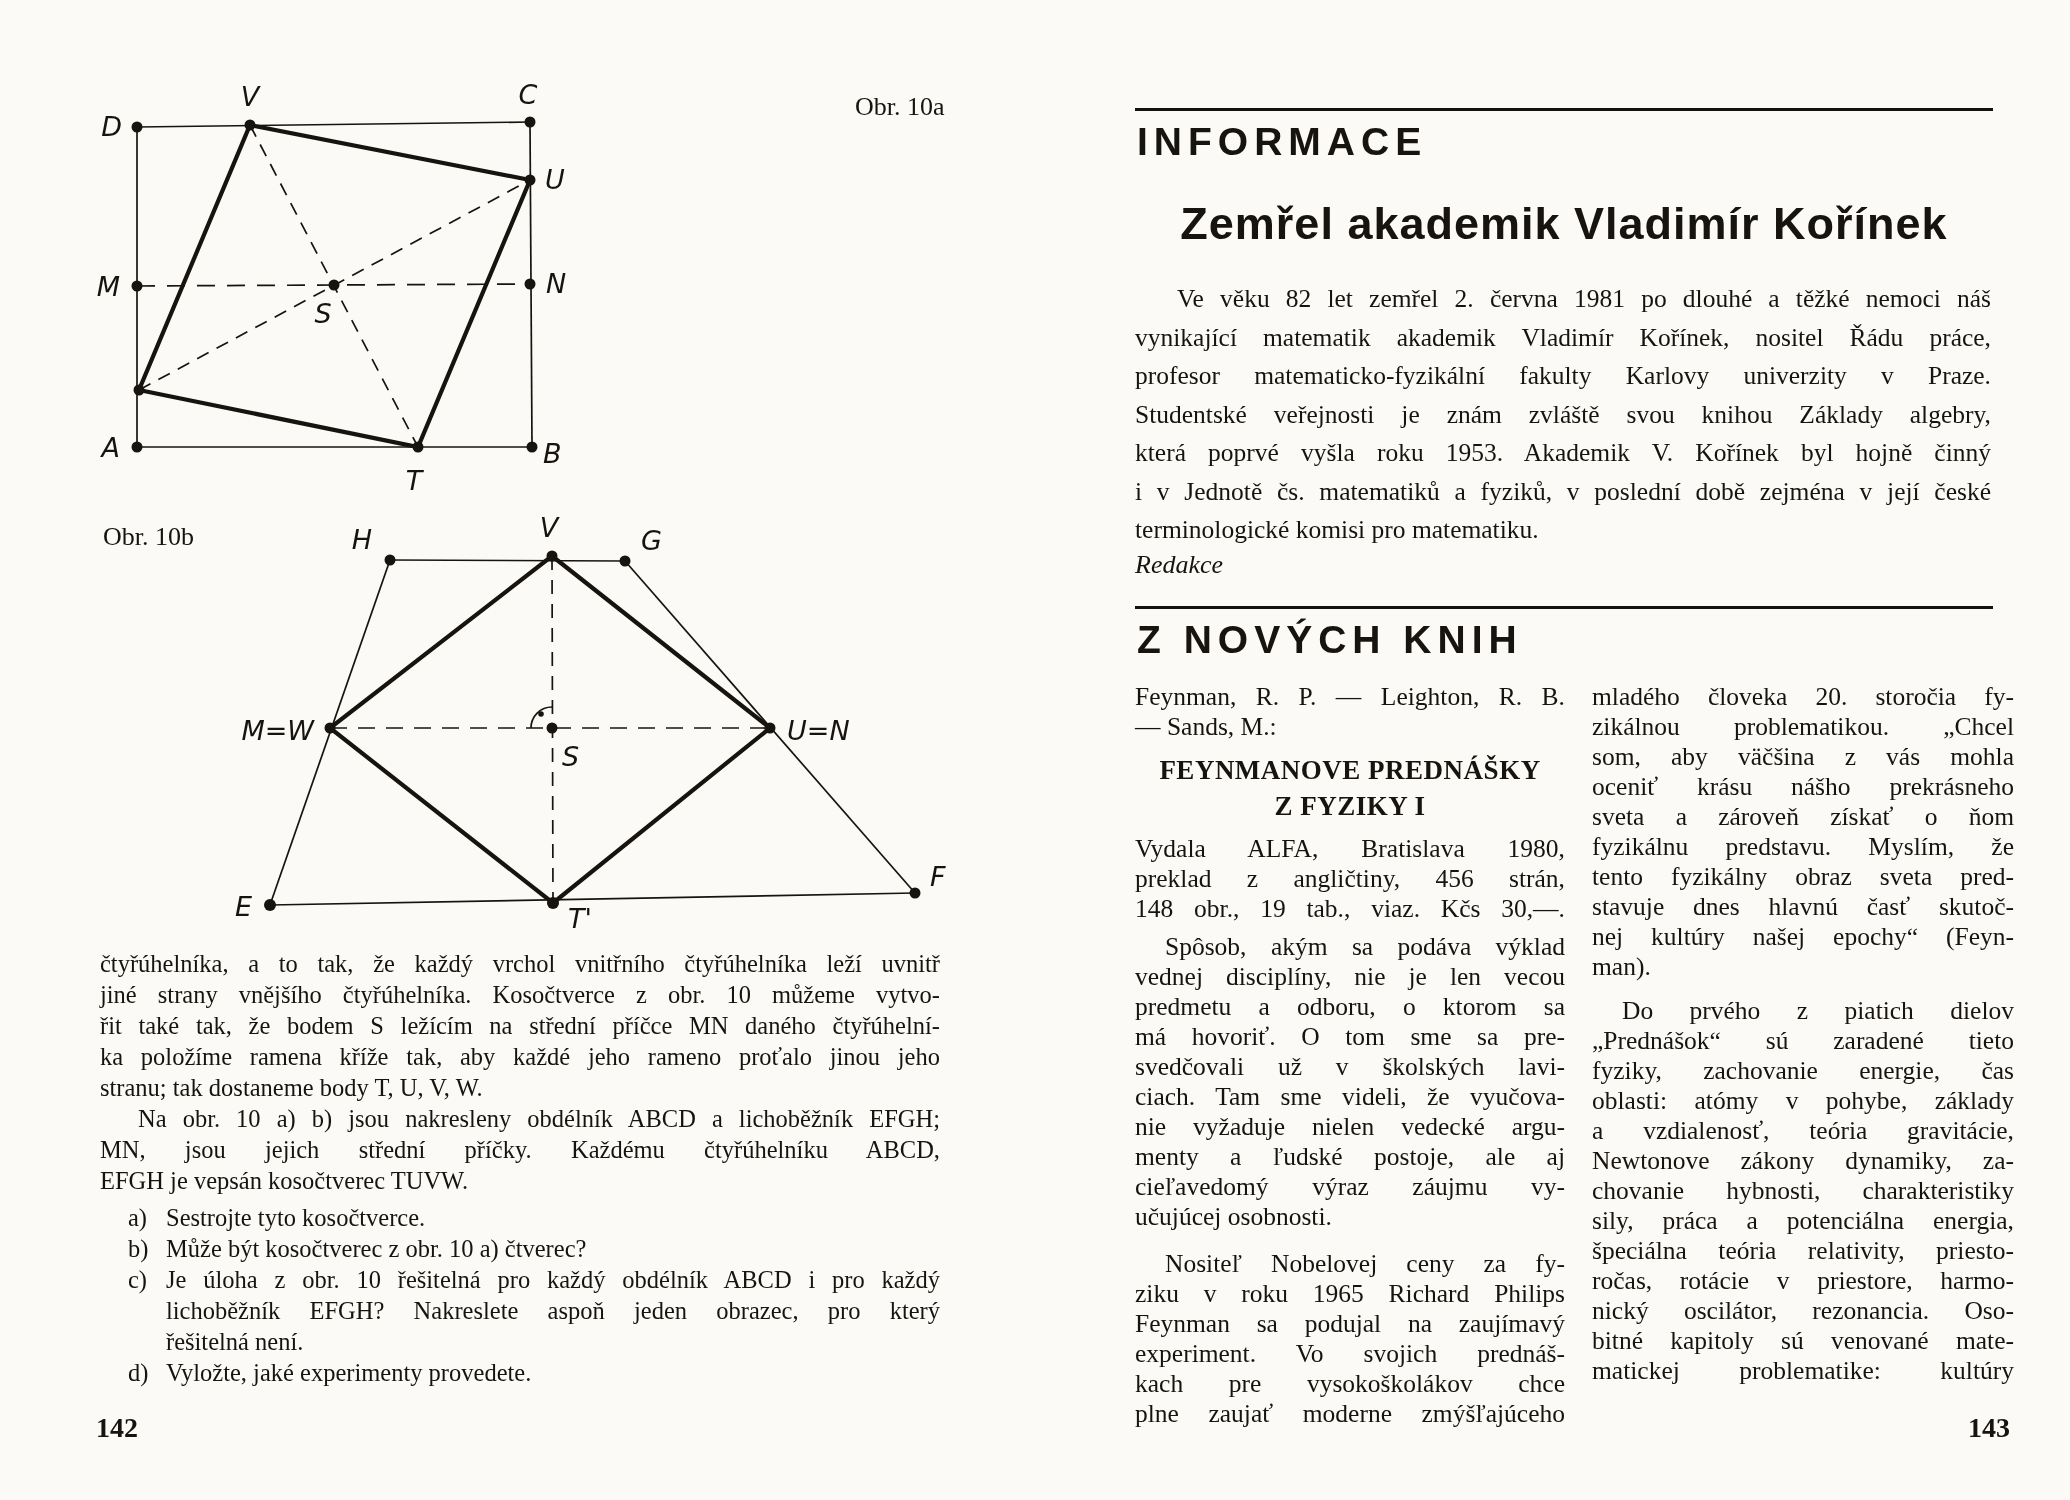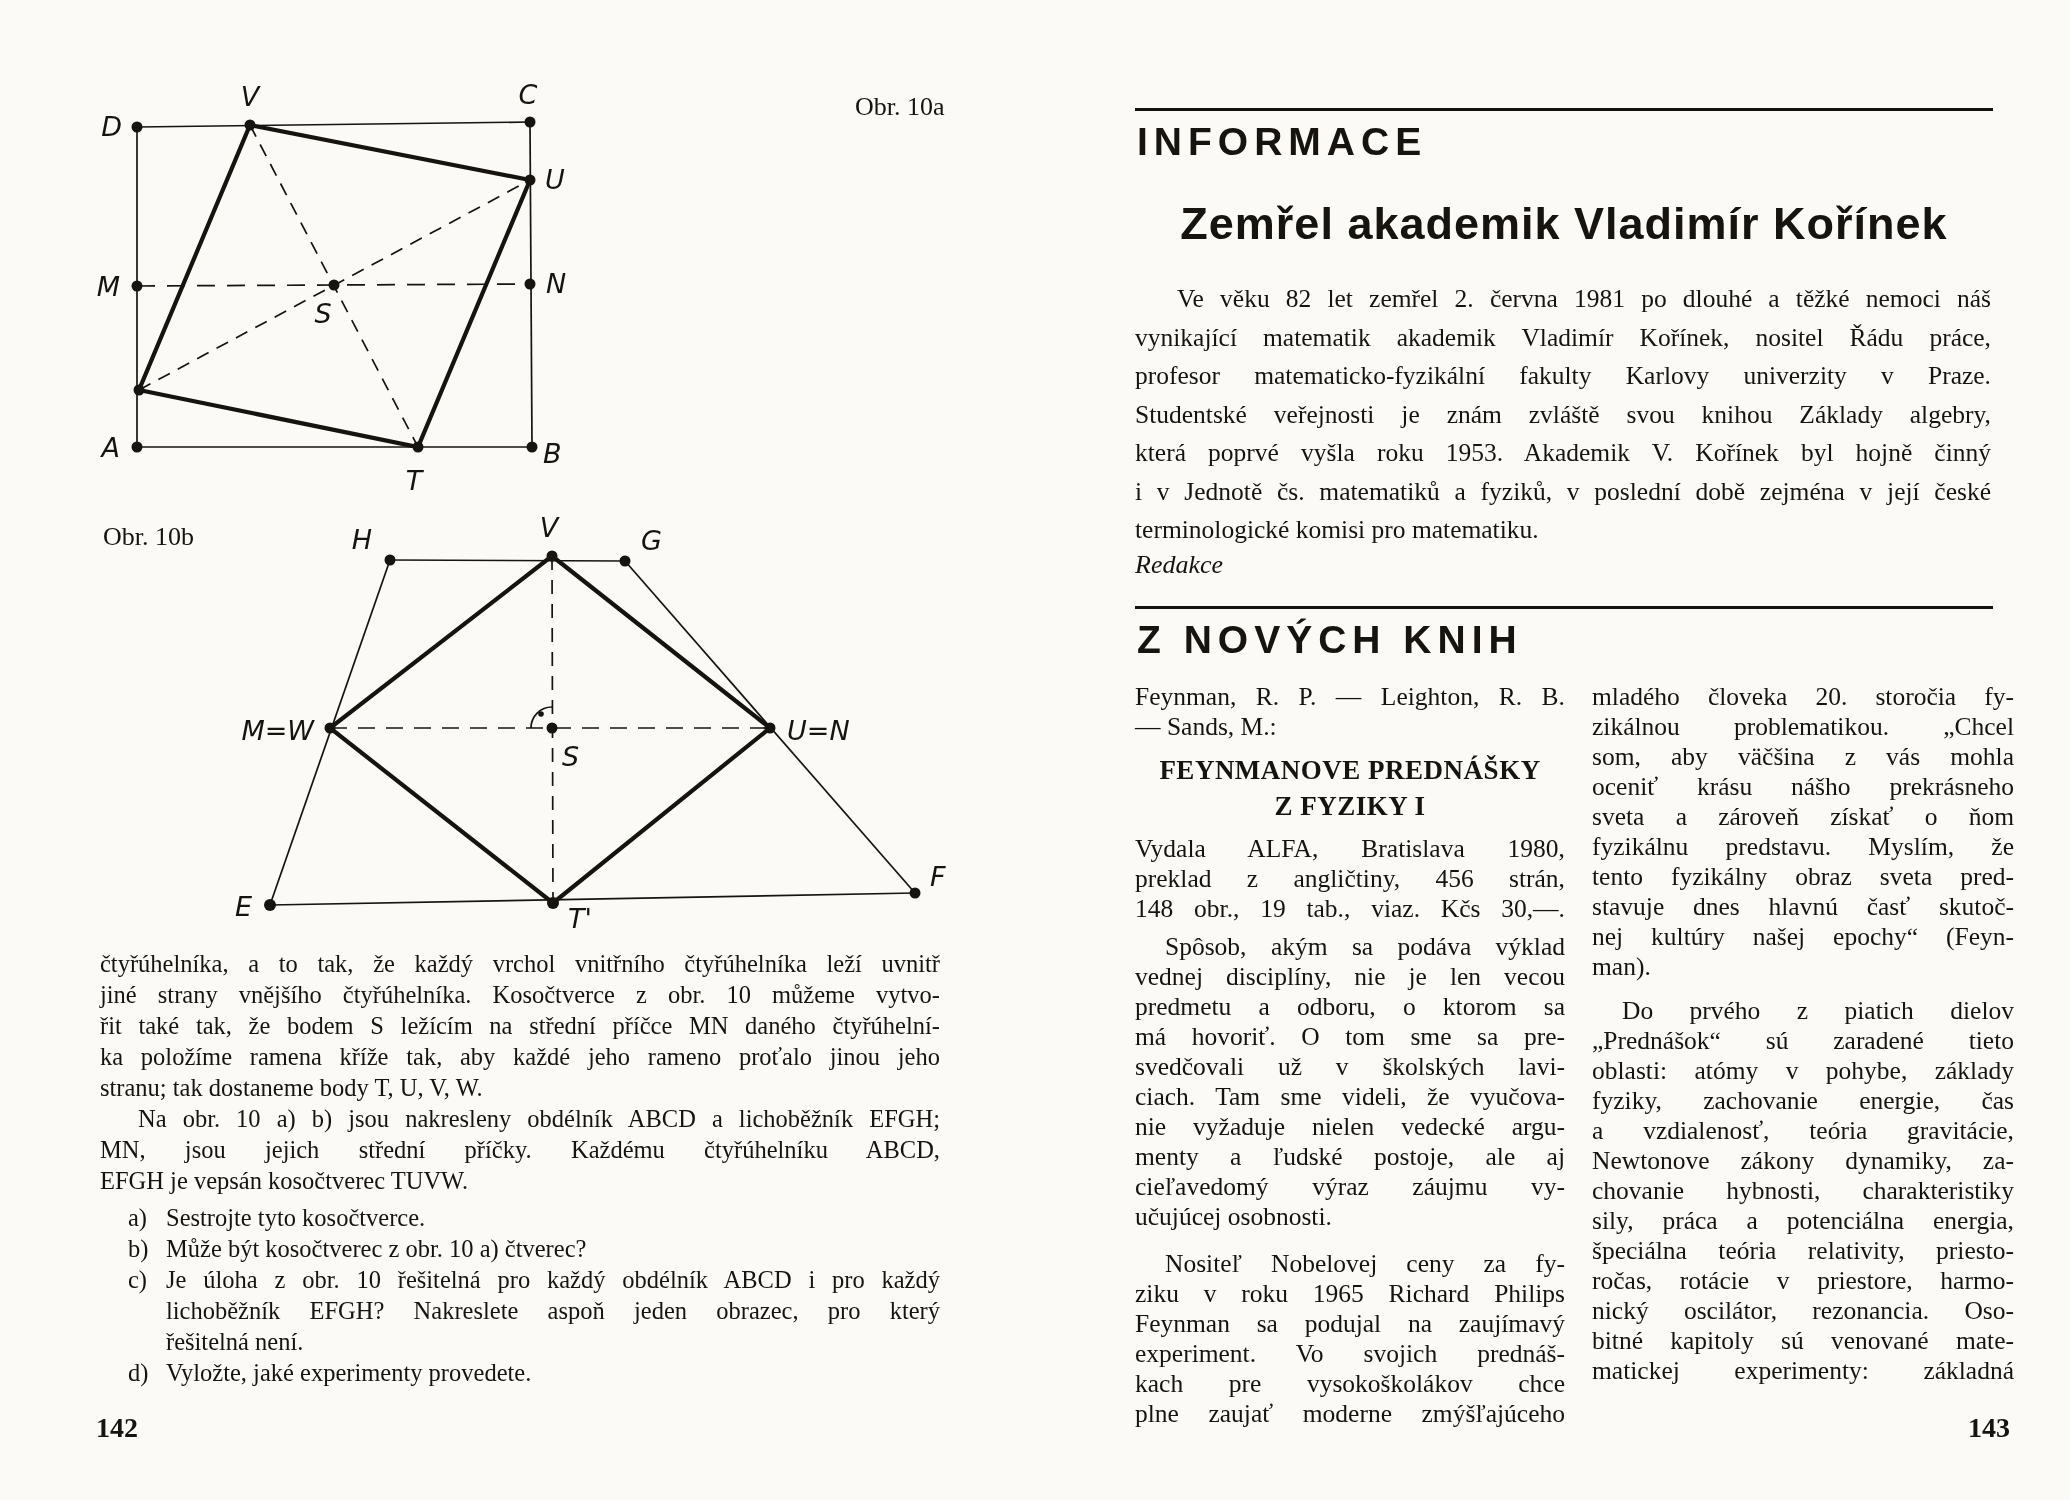--- a/index.html
+++ b/index.html
@@ -252,30 +252,30 @@
           <div class="line">sveta a zároveň získať o ňom</div>
           <div class="line">fyzikálnu predstavu. Myslím, že</div>
           <div class="line">tento fyzikálny obraz sveta pred-</div>
           <div class="line">stavuje dnes hlavnú časť skutoč-</div>
           <div class="line">nej kultúry našej epochy“ (Feyn-</div>
           <div class="line end">man).</div>
         </div>
         <div class="para">
           <div class="line indent">Do prvého z piatich dielov</div>
           <div class="line">„Prednášok“ sú zaradené tieto</div>
+          <div class="line">fyziky, zachovanie energie, čas</div>
           <div class="line">oblasti: atómy v pohybe, základy</div>
-          <div class="line">fyziky, zachovanie energie, čas</div>
           <div class="line">a vzdialenosť, teória gravitácie,</div>
           <div class="line">Newtonove zákony dynamiky, za-</div>
           <div class="line">chovanie hybnosti, charakteristiky</div>
           <div class="line">sily, práca a potenciálna energia,</div>
           <div class="line">špeciálna teória relativity, priesto-</div>
           <div class="line">ročas, rotácie v priestore, harmo-</div>
           <div class="line">nický oscilátor, rezonancia. Oso-</div>
           <div class="line">bitné kapitoly sú venované mate-</div>
-          <div class="line">matickej experimenty: základná</div>
+          <div class="line">matickej problematike: kultúry</div>
         </div>
       </div>
   </div>
 
   <div class="abs page-num" style="left:1900px;top:1412px;width:110px;text-align:right;">143</div>
 
 </div>
 
 </body></html>

